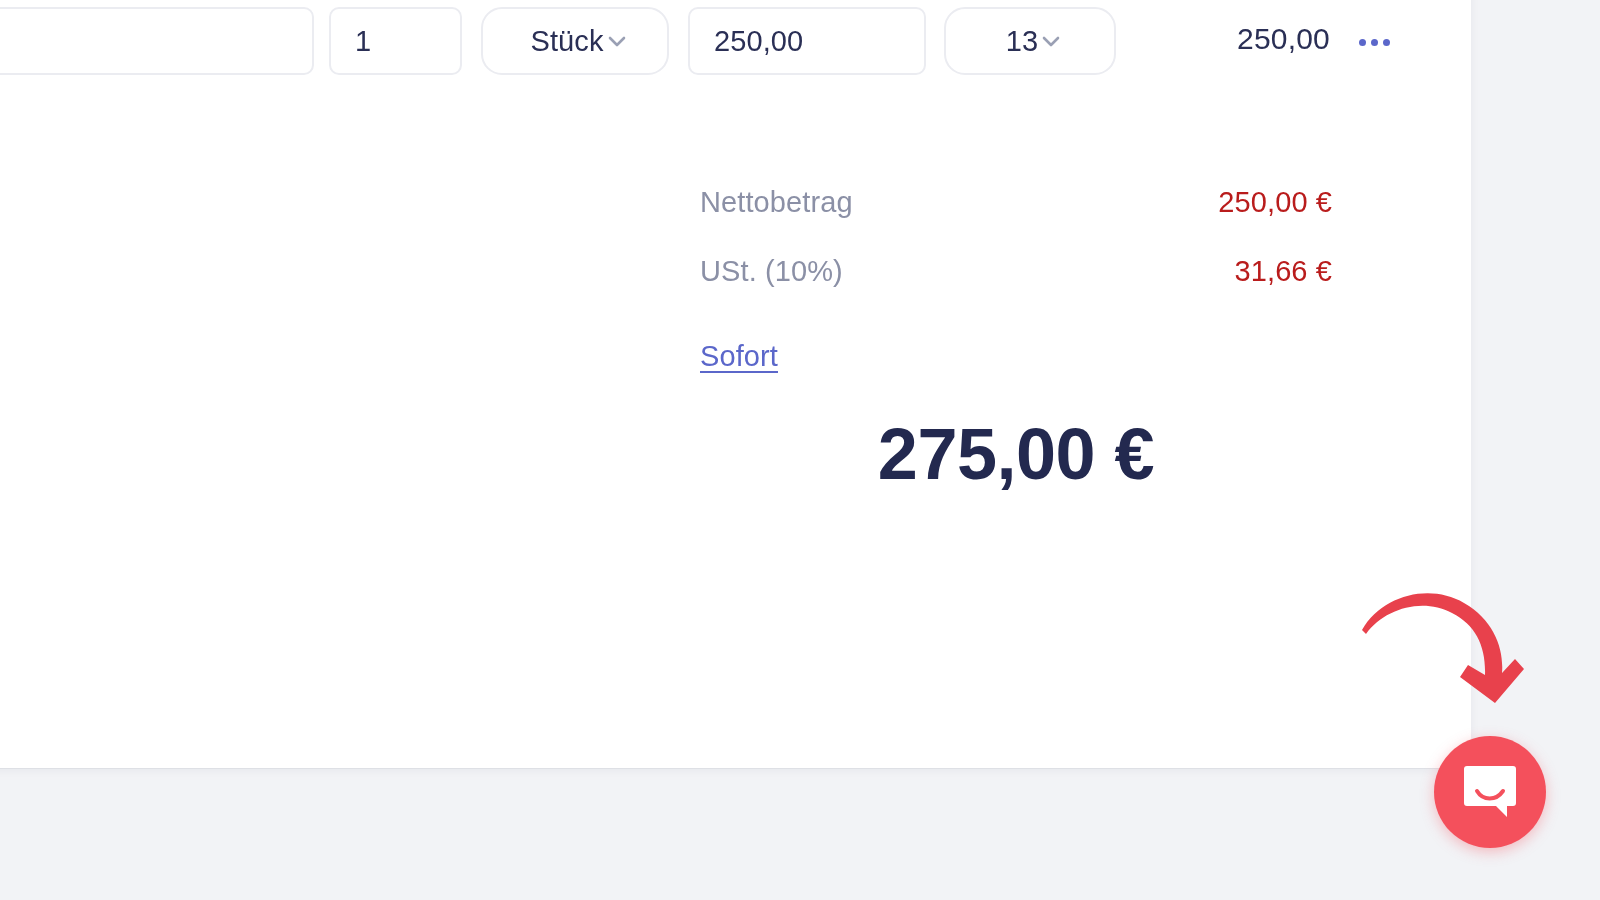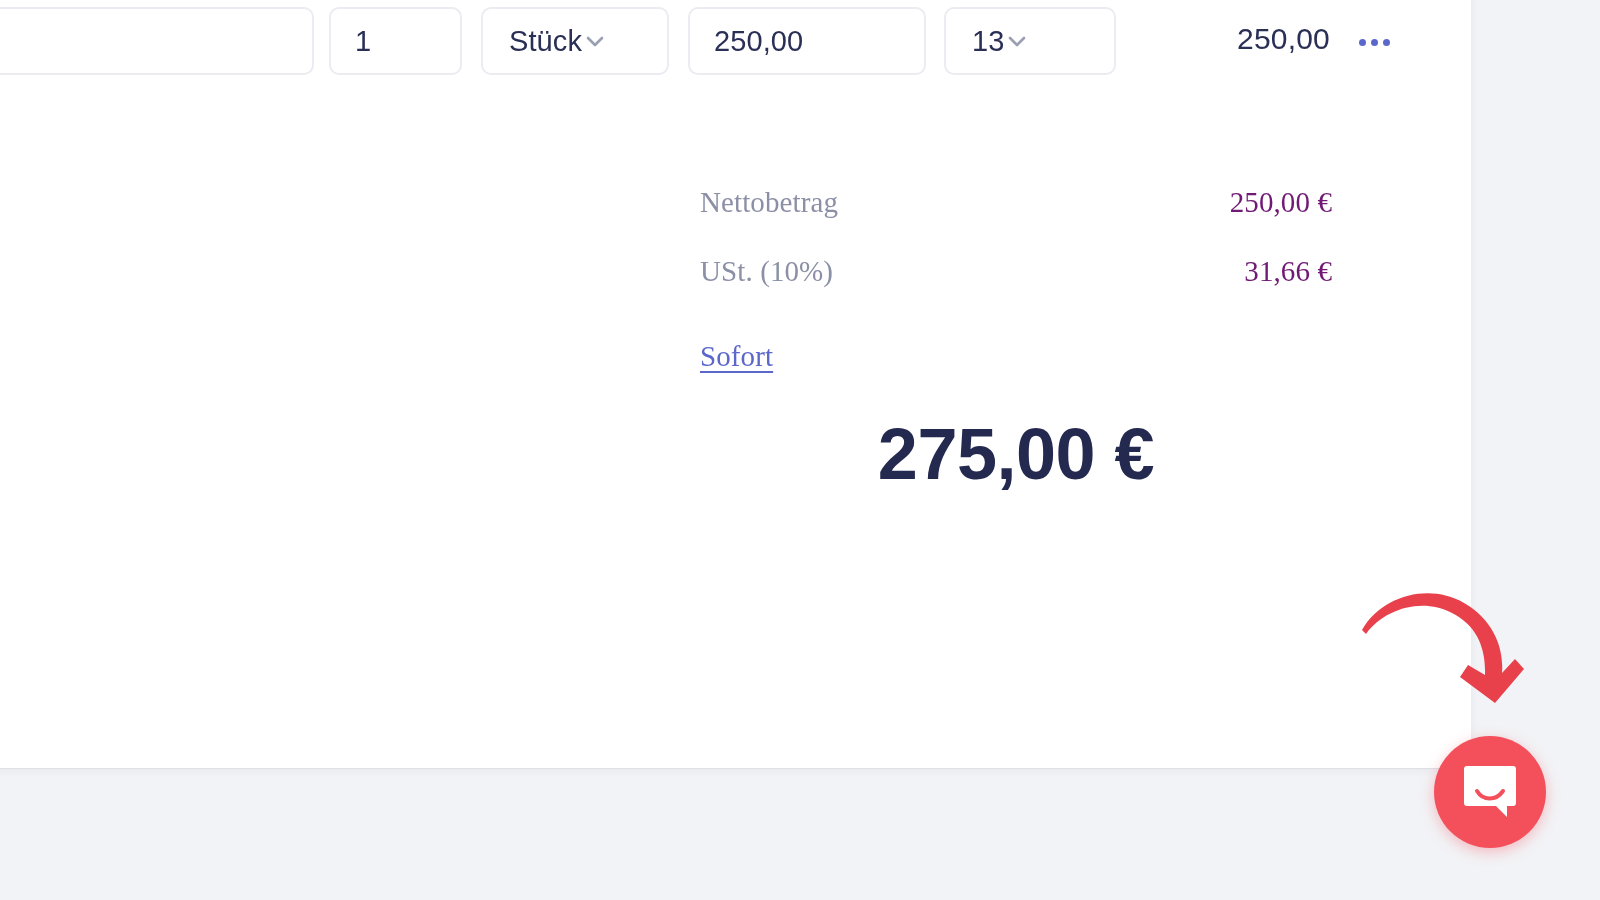--- a/index.html
+++ b/index.html
@@ -65,22 +65,23 @@
     color: #2a2f55;
     font-size: 29px;
     letter-spacing: 0.1px;
   }
   .field.text-in {
     padding-left: 24px;
   }
   .field.select-in {
     padding-left: 26px;
     padding-right: 16px;
-    justify-content: flex-start;
-    cursor: pointer;
+    justify-content: center;
+    cursor: pointer;
+    border-radius: 21px;
   }
 
   
   #f-description { left: -96px;  width: 410px; }
   #f-quantity    { left: 329px;  width: 133px; }
   #f-unit        { left: 481px;  width: 188px; }
   #f-price       { left: 688px;  width: 238px; }
   #f-tax         { left: 944px;  width: 172px; }
 
   .chevron-icon {
@@ -135,21 +136,21 @@
     justify-content: space-between;
     height: 69px;
   }
   .totals-label {
     font-size: 29px;
     color: #8b90a6;
     letter-spacing: 0.1px;
   }
   .totals-value {
     font-size: 29px;
-    color: #701a75;
+    color: #b91c1c;
     letter-spacing: 0.1px;
     text-align: right;
   }
   .totals-value.link {
     color: #5b67ca;
     text-decoration: underline;
     text-underline-offset: 5px;
     cursor: pointer;
     margin-top: 16px;
   }
@@ -238,21 +239,21 @@
 
       <div class="row-total">250,00</div>
 
       <div class="row-menu">
         <i></i>
         <i></i>
         <i></i>
       </div>
     </div>
 
-    <div class="totals" style="left:740px; top:246px;font-family:Liberation Serif, serif;">
+    <div class="totals" style="left:740px; top:246px;">
 
       <div class="totals-row">
         <span class="totals-label">Nettobetrag</span>
         <span class="totals-value">250,00 €</span>
       </div>
 
       <div class="totals-row">
         <span class="totals-label">USt. (10%)</span>
         <span class="totals-value">31,66 €</span>
       </div>

